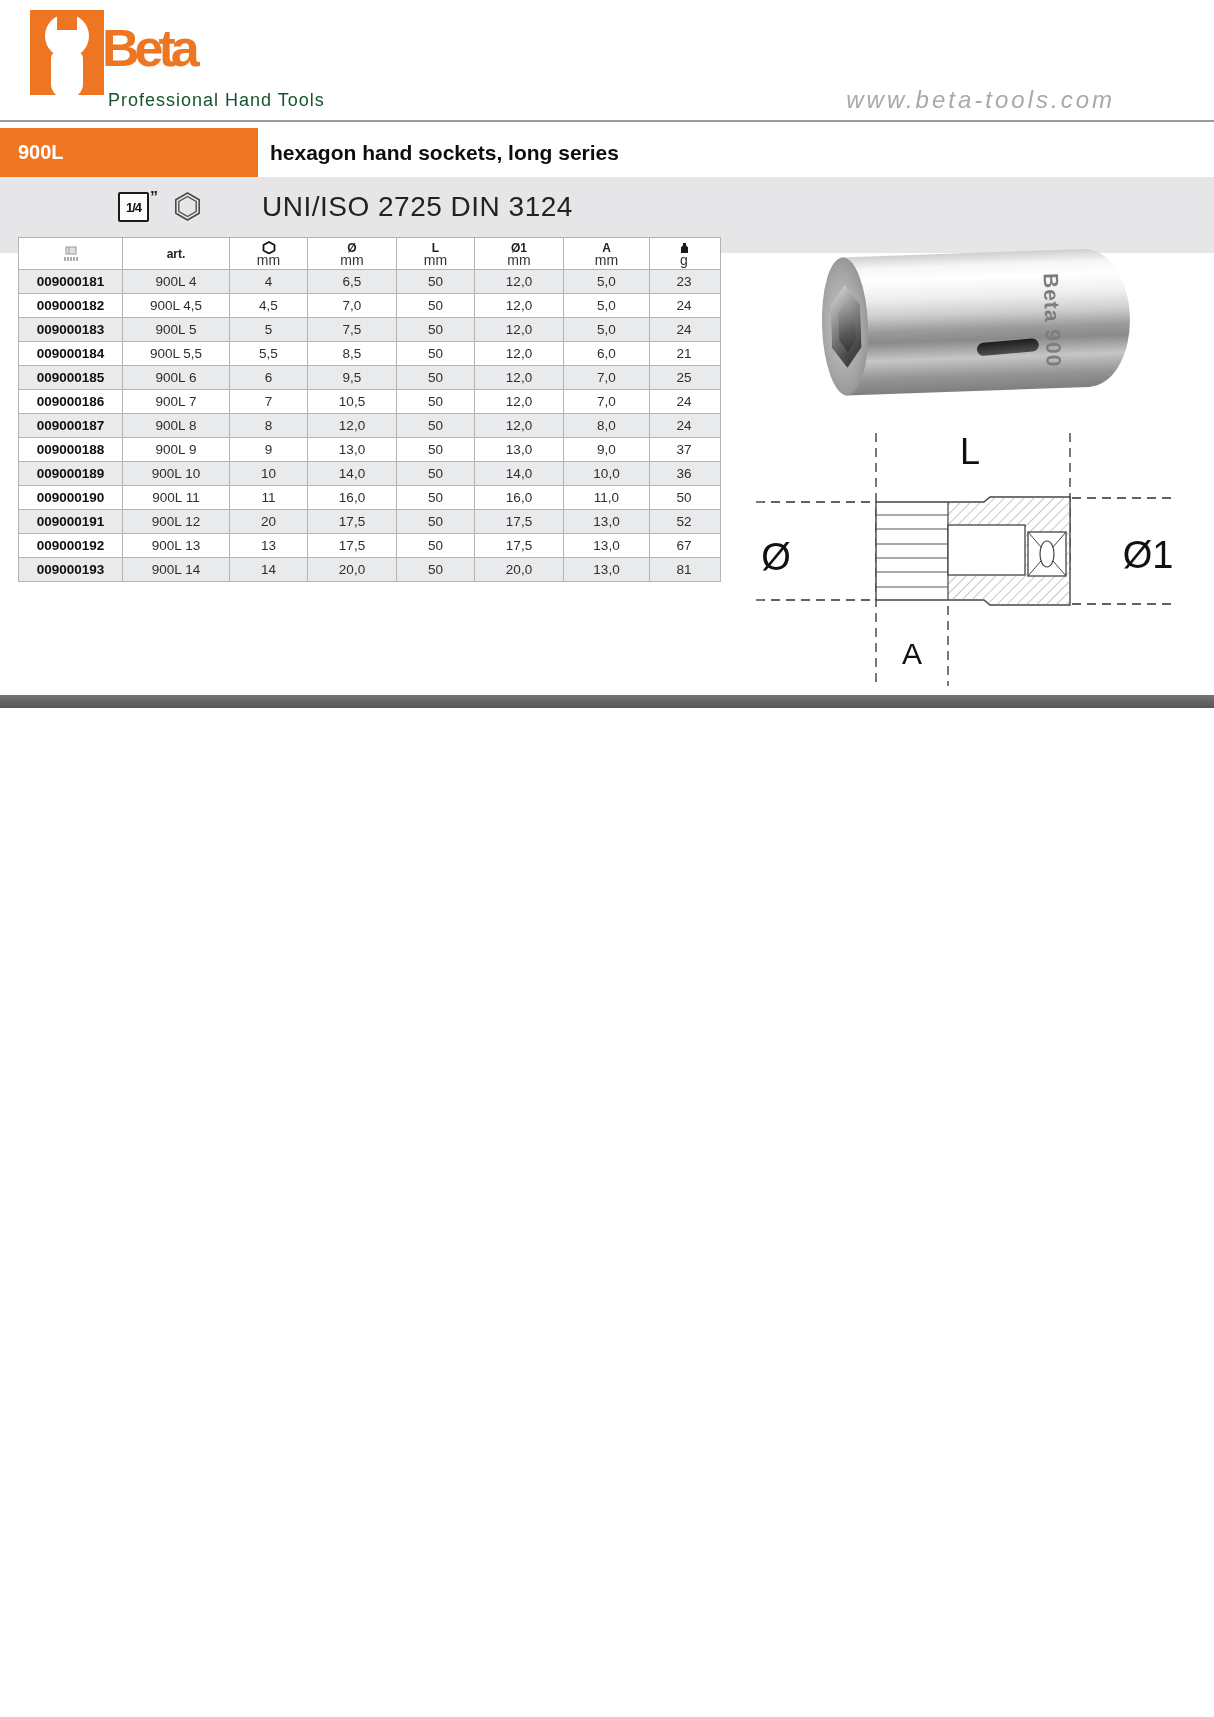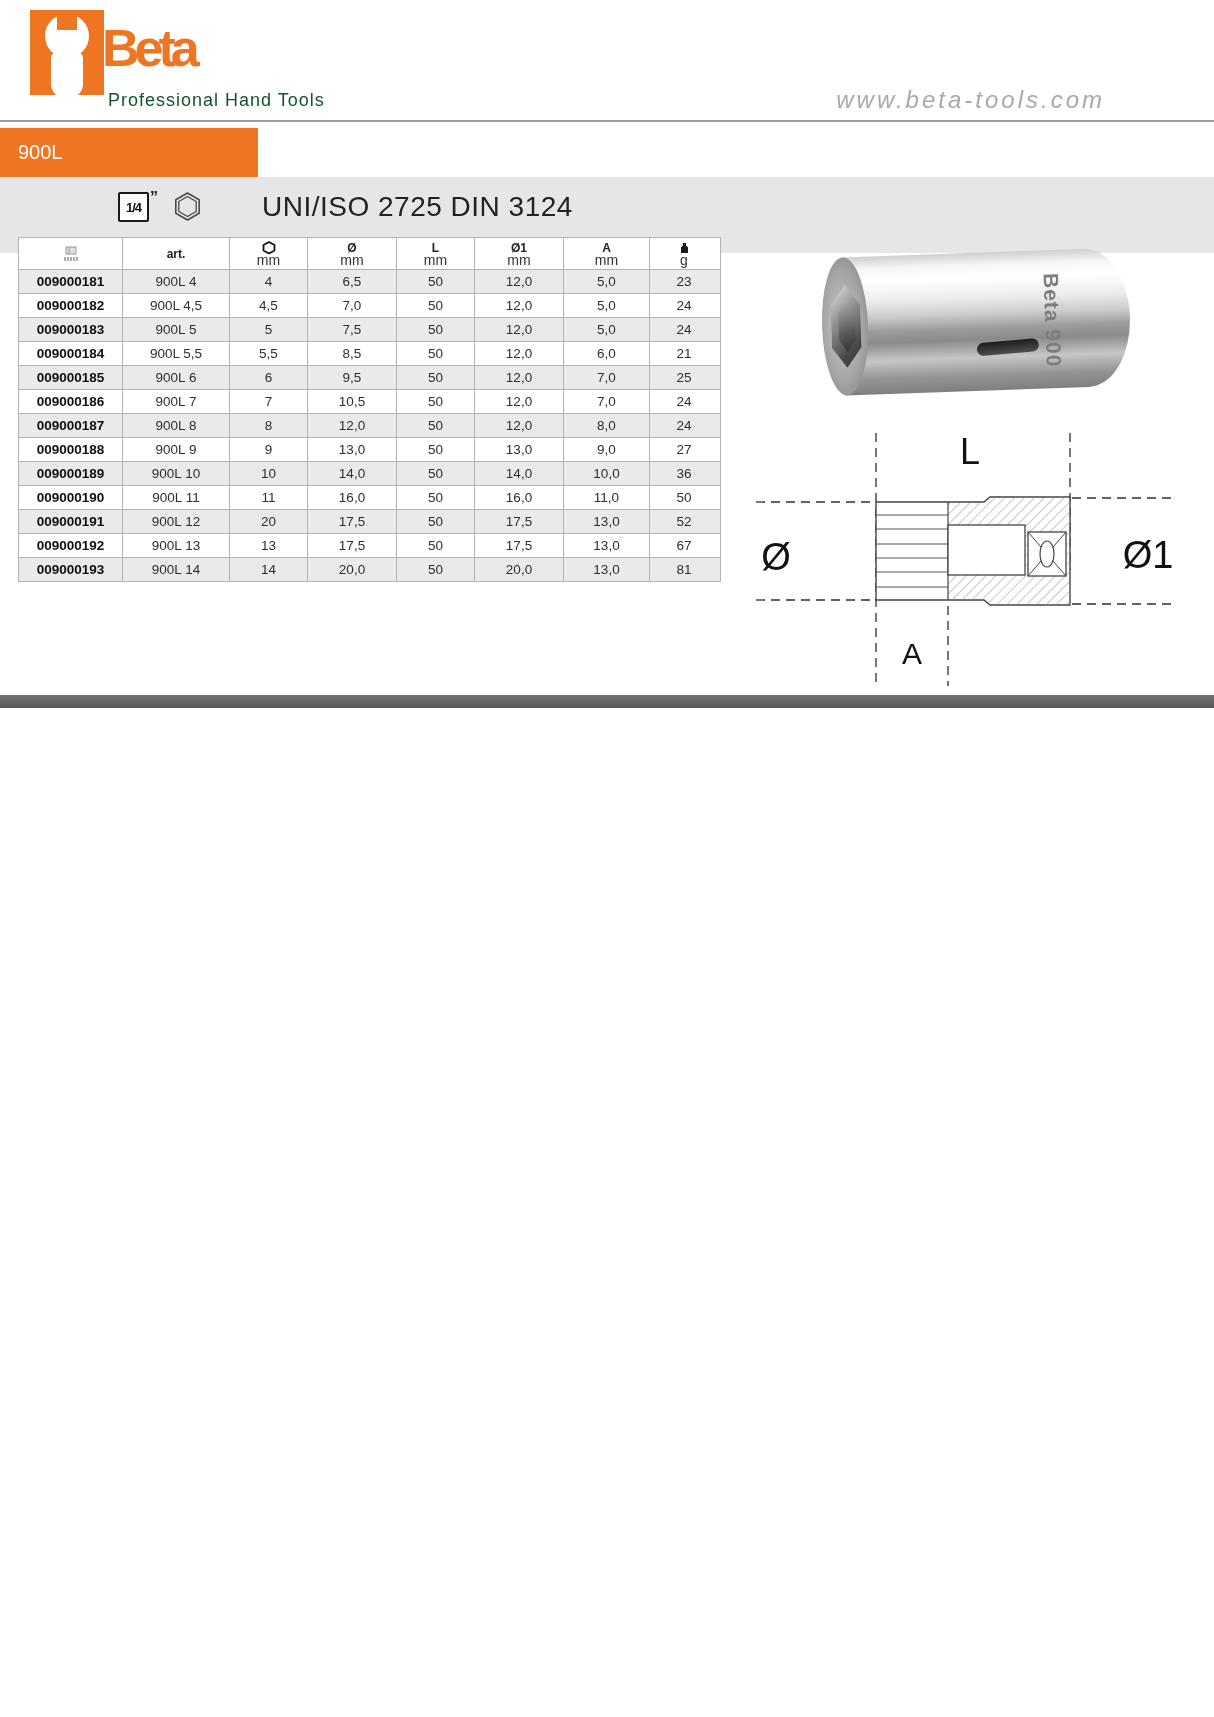--- a/index.html
+++ b/index.html
@@ -8,26 +8,26 @@
 
   
   #logo-box{position:absolute;left:30px;top:10px;width:74px;height:85px;background:#ee7623;overflow:hidden;}
   #logo-jaw{position:absolute;left:15px;top:4px;width:44px;height:44px;background:#fff;border-radius:50%;}
   #logo-notch{position:absolute;left:27px;top:-8px;width:20px;height:28px;background:#ee7623;}
   #logo-handle{position:absolute;left:21px;top:42px;width:32px;height:46px;background:#fff;
                border-radius:6px 6px 14px 14px;}
   #brand-text{position:absolute;left:102px;top:0px;font-size:52px;font-weight:bold;color:#ee7623;
               letter-spacing:-5px;line-height:96px;}
   #tagline{position:absolute;left:108px;top:90px;font-size:18px;color:#14532d;letter-spacing:1px;}
-  #website{position:absolute;right:109px;top:86px;font-size:24px;color:#a9a9a9;font-style:italic;letter-spacing:3px;}
+  #website{position:absolute;right:99px;top:86px;font-size:24px;color:#a9a9a9;font-style:italic;letter-spacing:3px;}
   #top-divider{position:absolute;left:0;top:120px;width:1214px;height:2px;background:#9b9b9b;}
 
   
   #model-banner{position:absolute;left:0;top:128px;width:258px;height:49px;background:#ee7623;}
-  #model-label{position:absolute;left:18px;top:0;line-height:49px;font-size:20px;font-weight:normal;color:#fff;}
+  #model-label{position:absolute;left:18px;top:0;line-height:49px;font-size:20px;font-weight:bold;color:#fff;}
   #page-title{position:absolute;left:270px;top:128px;line-height:49px;font-size:21px;font-weight:bold;color:#0d0d0d;}
 
   
   #spec-band{position:absolute;left:0;top:177px;width:1214px;height:76px;background:#e6e6e8;}
   #drive-icon{position:absolute;left:118px;top:15px;width:27px;height:26px;border:2px solid #1a1a1a;
               border-radius:2px;display:flex;align-items:center;justify-content:center;
               font-size:13px;font-weight:bold;color:#111;letter-spacing:-1px;background:#fdfdfd;}
   #inch-mark{position:absolute;left:150px;top:12px;font-size:16px;font-weight:bold;color:#1a1a1a;}
   #hexagon-icon{position:absolute;left:172px;top:14px;}
   #standard-text{position:absolute;left:262px;top:0;line-height:59px;font-size:28px;color:#222;letter-spacing:0.5px;}
@@ -87,20 +87,21 @@
     <div id="logo-handle"></div>
   </div>
   <div id="brand-text">Beta</div>
   <div id="tagline">Professional Hand Tools</div>
   <div id="website">www.beta-tools.com</div>
   <div id="top-divider"></div>
 
   <div id="model-banner">
     <div id="model-label">900L</div>
   </div>
+  <div id="page-title">hexagon hand sockets, long series</div>
 
   <div id="spec-band">
     <div id="drive-icon">1/4</div>
     <div id="inch-mark">”</div>
     <svg id="hexagon-icon" width="31" height="31" viewBox="0 0 31 31">
       <polygon points="15.5,2 27.2,8.7 27.2,22.3 15.5,29 3.8,22.3 3.8,8.7" fill="none" stroke="#4a4a4a" stroke-width="1.6" stroke-linejoin="round"></polygon>
       <polygon points="15.5,5.5 24.2,10.5 24.2,20.5 15.5,25.5 6.8,20.5 6.8,10.5" fill="none" stroke="#4a4a4a" stroke-width="1.3" stroke-linejoin="round"></polygon>
     </svg>
     <div id="standard-text">UNI/ISO 2725 DIN 3124</div>
   </div>
@@ -231,21 +232,21 @@
     </div>
 
     <div class="trow">
       <div class="cell c1">009000188</div>
       <div class="cell c2">900L 9</div>
       <div class="cell c3">9</div>
       <div class="cell c4">13,0</div>
       <div class="cell c5">50</div>
       <div class="cell c6">13,0</div>
       <div class="cell c7">9,0</div>
-      <div class="cell c8">27</div>
+      <div class="cell c8">37</div>
     </div>
 
     <div class="trow alt">
       <div class="cell c1">009000189</div>
       <div class="cell c2">900L 10</div>
       <div class="cell c3">10</div>
       <div class="cell c4">14,0</div>
       <div class="cell c5">50</div>
       <div class="cell c6">14,0</div>
       <div class="cell c7">10,0</div>

